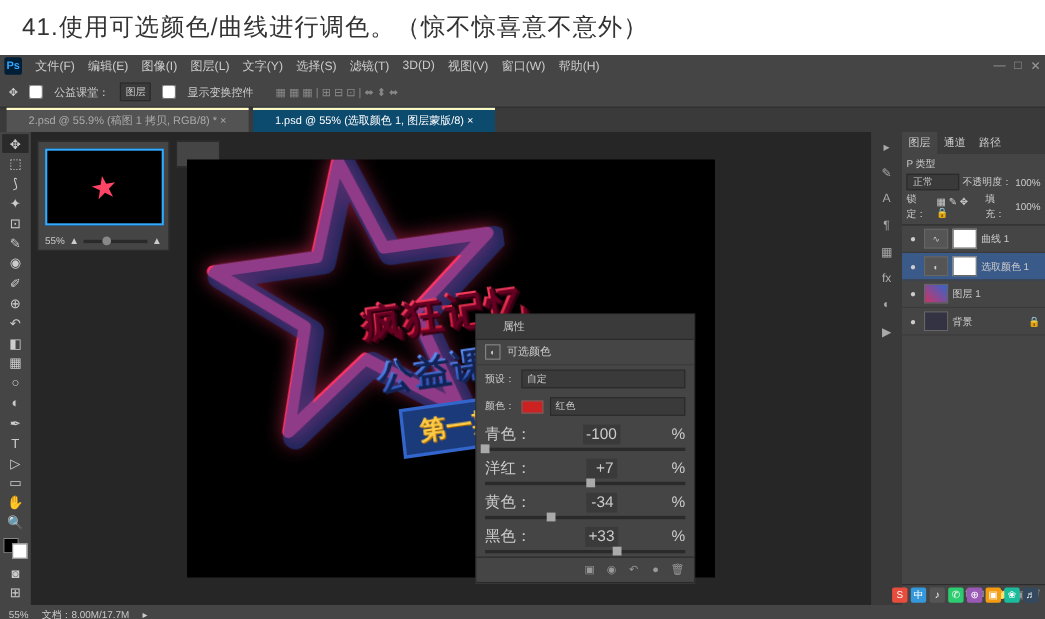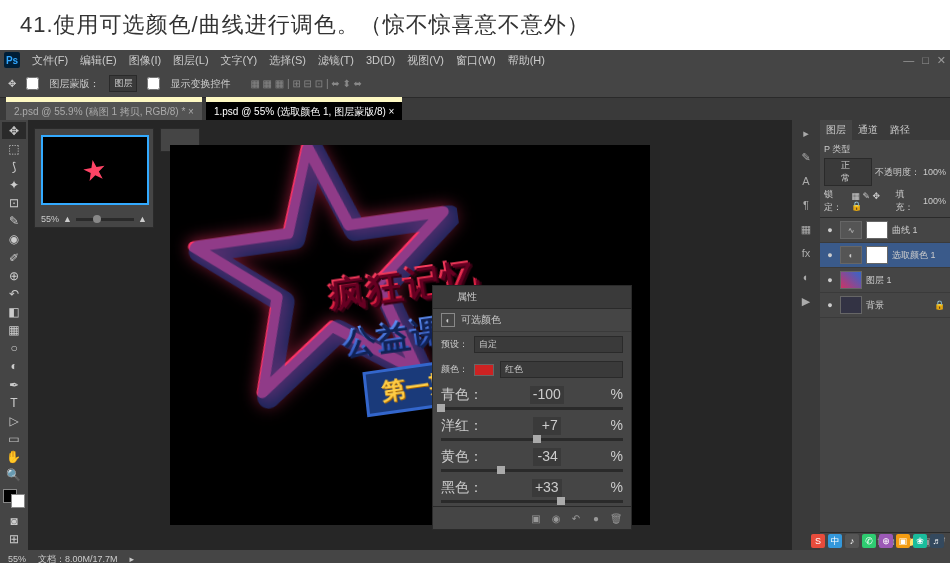--- a/index.html
+++ b/index.html
@@ -5,22 +5,22 @@
 *{margin:0;padding:0;box-sizing:border-box;font-family:"Microsoft YaHei",Arial,sans-serif}
 body{background:#fff;width:950px;height:563px;overflow:hidden}
 .caption{padding:10px 20px;font-size:22px;color:#333;letter-spacing:1px}
 .ps-app{background:#535353;position:relative;height:500px;font-size:10px;color:#ccc}
 .menubar{background:#454545;height:20px;display:flex;align-items:center;padding:0 4px;gap:12px;font-size:11px}
 .ps-logo{width:16px;height:16px;background:#001e36;color:#31a8ff;display:flex;align-items:center;justify-content:center;font-weight:bold;font-size:10px;border-radius:2px}
 .winctl{margin-left:auto;display:flex;gap:8px;color:#999}
 .optionsbar{background:#454545;height:28px;display:flex;align-items:center;padding:0 8px;gap:10px;border-bottom:1px solid #2a2a2a;font-size:10px}
 .opt-box{background:#3a3a3a;border:1px solid #2a2a2a;padding:1px 4px;font-size:9px}
 .tabsbar{background:#3a3a3a;height:22px;display:flex;align-items:center;padding:0 6px;gap:4px;font-size:10px}
-.doctab{background:#535353;padding:3px 8px;color:#aaa;border-top:5px solid #fef9c3}
-.doctab.active{background:#000000;color:#fff}
+.doctab{background:#535353;padding:3px 20px;color:#aaa;border-top:2px solid #fef9c3}
+.doctab.active{background:#0c4a6e;color:#fff}
 .workspace{display:flex;height:430px}
 .toolbar{width:28px;background:#454545;display:flex;flex-direction:column;padding:2px;gap:1px}
 .tool{width:24px;height:20px;display:flex;align-items:center;justify-content:center;color:#ccc;font-size:12px;cursor:pointer}
 .tool.active{background:#2a2a2a}
 .fgbg{width:22px;height:22px;position:relative;margin:4px auto}
 .fgbg .fg{width:14px;height:14px;background:#000;border:1px solid #888;position:absolute;top:0;left:0}
 .fgbg .bg{width:14px;height:14px;background:#fff;border:1px solid #888;position:absolute;bottom:0;right:0}
 .canvas-area{flex:1;background:#262626;position:relative;display:flex;align-items:center;justify-content:center}
 .artwork{width:480px;height:380px;background:#000;position:relative;overflow:hidden}
 .star3d{position:absolute;left:50%;top:50%;transform:translate(-50%,-50%) rotate(-8deg)}
@@ -67,21 +67,21 @@
 .cp-sw{width:16px;height:16px;border:1px solid #888;margin-bottom:2px}
 .cp-gradient{position:absolute;right:4px;top:22px;width:94px;height:94px;background:linear-gradient(to right,#fff,#f00);position:absolute}
 .cp-gradient::after{content:"";position:absolute;inset:0;background:linear-gradient(to top,#000,transparent)}
 .cp-hue{position:absolute;right:4px;top:118px;width:94px;height:12px;background:linear-gradient(to right,#f00,#ff0,#0f0,#0ff,#00f,#f0f,#f00)}
 .layers-panel{flex:1;display:flex;flex-direction:column}
 .lp-tabs{display:flex;font-size:10px;background:#3a3a3a}
 .lp-tab{padding:3px 6px}
 .lp-tab.active{background:#454545}
 .lp-opts{padding:3px 4px;font-size:9px;display:flex;flex-direction:column;gap:2px;border-bottom:1px solid #2a2a2a}
 .lp-opts-row{display:flex;align-items:center;gap:3px}
-.lp-select{background:#3a3a3a;border:1px solid #2a2a2a;padding:0 16px;flex:1}
+.lp-select{background:#3a3a3a;border:1px solid #2a2a2a;padding:0 5px;flex:1}
 .lp-list{flex:1;overflow:hidden}
 .layer{display:flex;align-items:center;padding:3px 4px;gap:4px;font-size:9px;border-bottom:1px solid #3a3a3a}
 .layer.selected{background:#3a5a8a}
 .eye{width:12px;text-align:center}
 .lthumb{width:22px;height:18px;background:#222;border:1px solid #666}
 .lthumb.adj{background:#555;display:flex;align-items:center;justify-content:center;font-size:8px}
 .lmask{width:22px;height:18px;background:#fff;border:1px solid #666}
 .lp-footer{padding:3px;display:flex;gap:3px;justify-content:flex-end;border-top:1px solid #2a2a2a;font-size:10px;color:#999}
 .statusbar{height:18px;background:#454545;display:flex;align-items:center;padding:0 8px;font-size:9px;gap:12px}
 .tray{position:absolute;bottom:2px;right:6px;display:flex;gap:3px;align-items:center}
@@ -110,21 +110,21 @@
     <div class="winctl">
       <span>—</span>
       <span>□</span>
       <span>✕</span>
     </div>
   </div>
 
   <div class="optionsbar">
     <span>✥</span>
     <input type="checkbox" style="">
-    <span>图层蒙版：</span>
+    <span>公益课堂：</span>
     <span class="opt-box">图层</span>
     <input type="checkbox" style="">
     <span>显示变换控件</span>
     <span style="margin-left:10px;color:#888">▦ ▦ ▦ | ⊞ ⊟ ⊡ | ⬌ ⬍ ⬌</span>
   </div>
 
   <div class="tabsbar">
     <div class="doctab"><span>2.psd @ 55.9% (稿图 1 拷贝, RGB/8) *</span> <span>×</span></div>
     <div class="doctab active"><span>1.psd @ 55% (选取颜色 1, 图层蒙版/8)</span> <span>×</span></div>
   </div>

